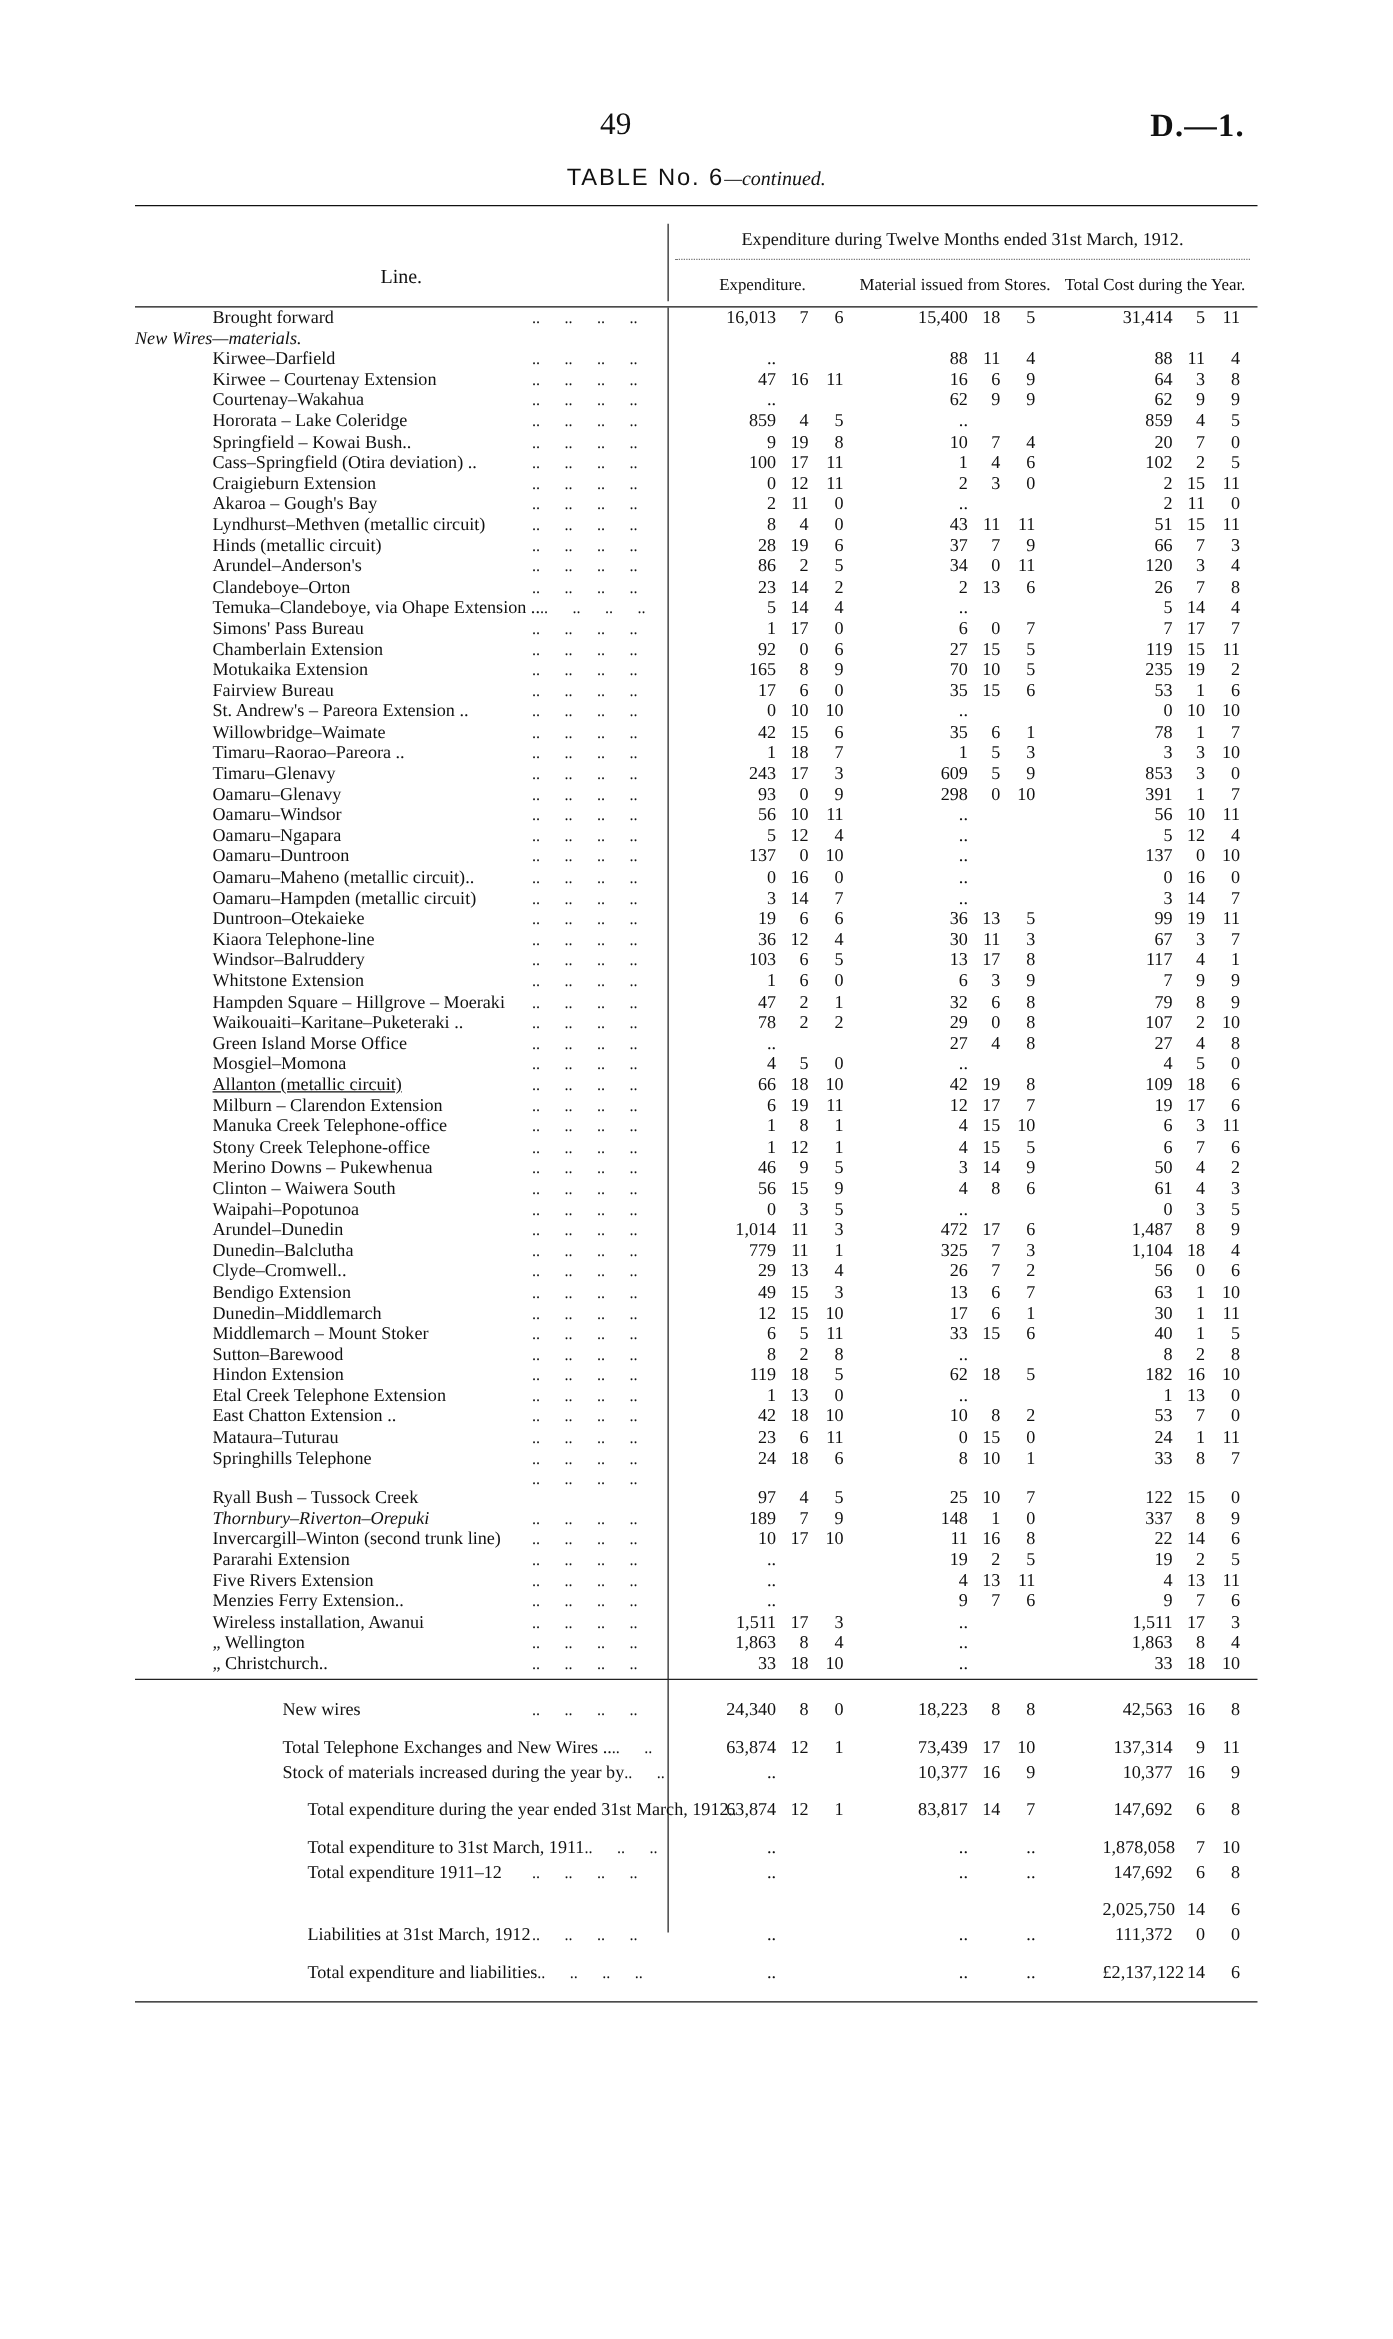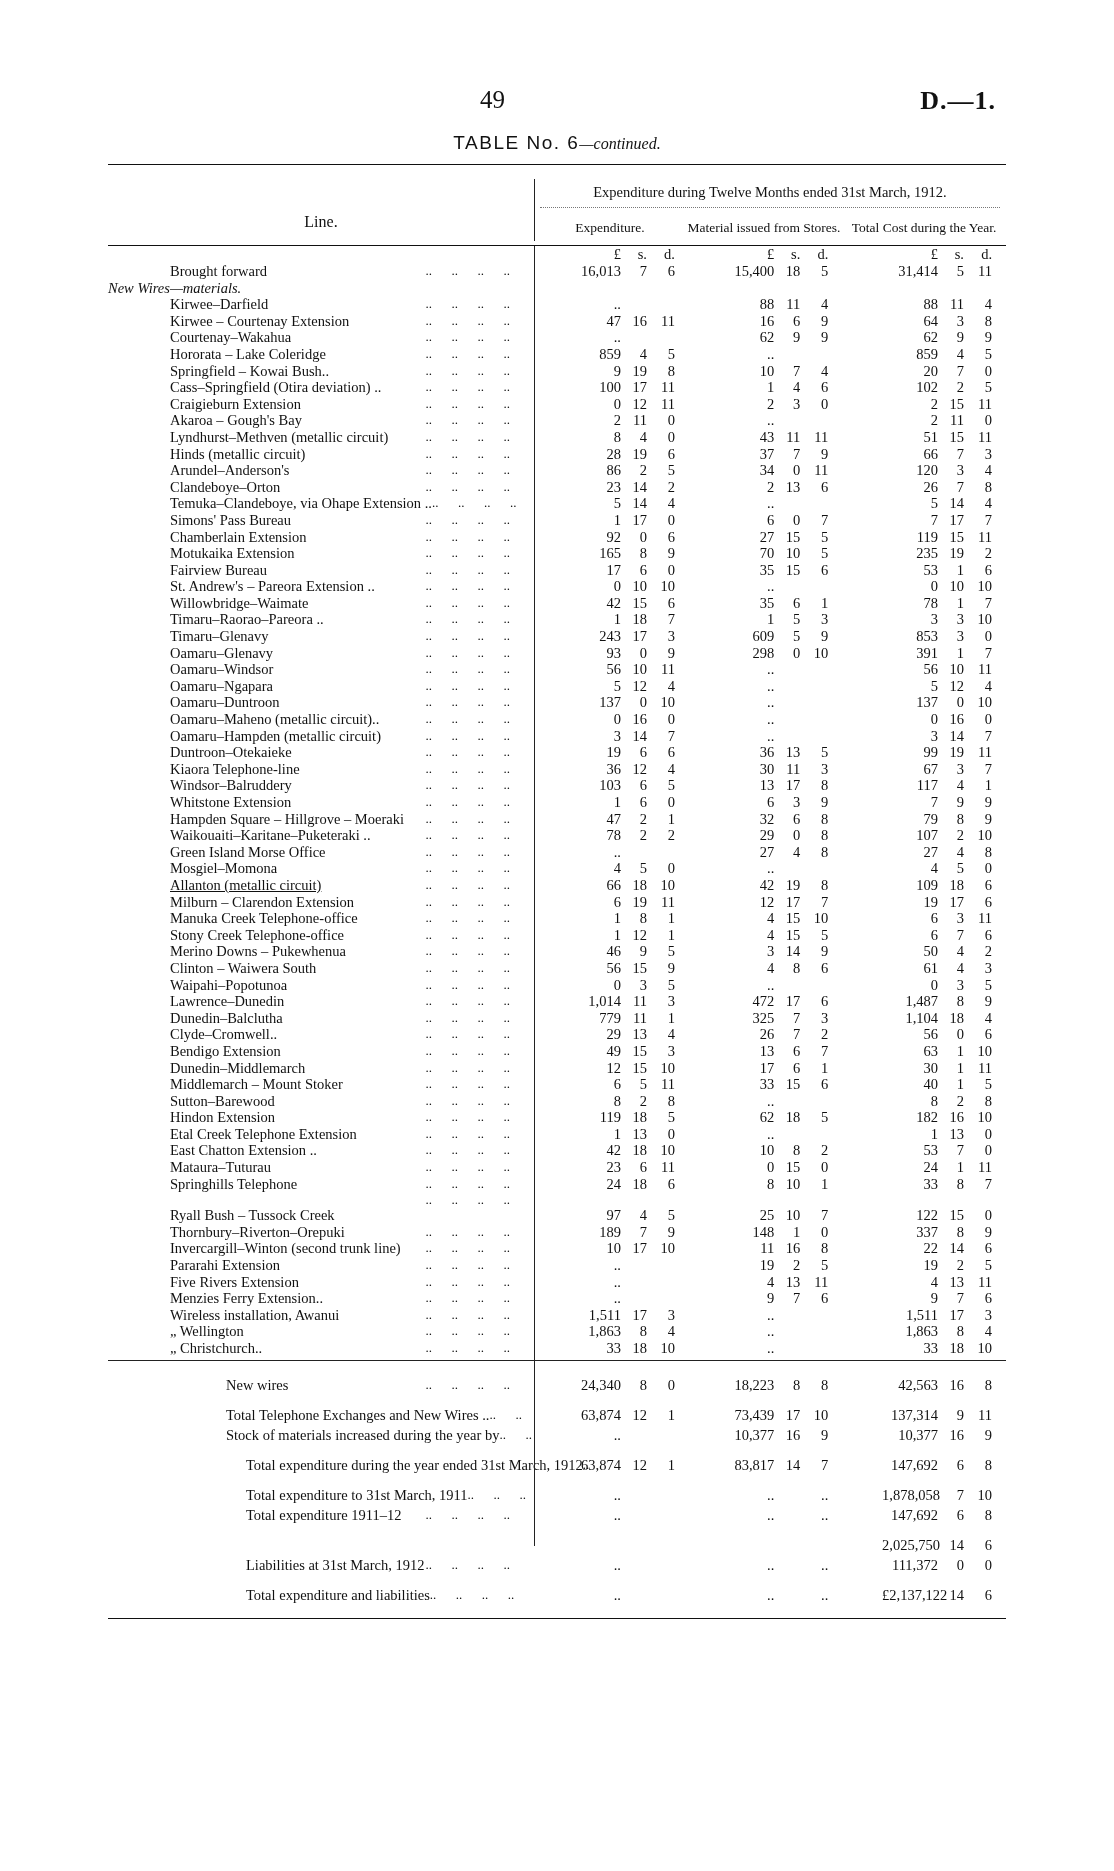--- a/index.html
+++ b/index.html
@@ -208,26 +208,20 @@
   <div class="body-wrap">
     <div class="vline" style="left:426px;top:0;height:1300px;"></div>
     <table class="main">
       <colgroup>
         <col class="colline">
         <col class="c-ex">
         <col class="c-mat">
         <col class="c-tot">
       </colgroup>
       <tbody id="tbody">
-          <tr class="colhdr">
-            <td></td>
-            <td class="money"><span class="m-pounds">£</span><span class="m-s">s.</span><span class="m-d">d.</span></td>
-            <td class="money"><span class="m-pounds">£</span><span class="m-s">s.</span><span class="m-d">d.</span></td>
-            <td class="money"><span class="m-pounds">£</span><span class="m-s">s.</span><span class="m-d">d.</span></td>
-          </tr>
           <tr class="row">
             <td class="lbl">
               <div class="lblinner">
                 <span class="lbltext" style="padding-left: 62px;">Brought forward</span>
                 <span class="dotfill">..&nbsp;&nbsp;&nbsp;&nbsp;&nbsp;&nbsp;..&nbsp;&nbsp;&nbsp;&nbsp;&nbsp;&nbsp;..&nbsp;&nbsp;&nbsp;&nbsp;&nbsp;&nbsp;..&nbsp;&nbsp;&nbsp;&nbsp;&nbsp;&nbsp;</span>
               </div>
             </td>
             <td class="money"><span class="m-pounds">16,013</span><span class="m-s">7</span><span class="m-d">6</span></td>
             <td class="money"><span class="m-pounds">15,400</span><span class="m-s">18</span><span class="m-d">5</span></td>
             <td class="money"><span class="m-pounds">31,414</span><span class="m-s">5</span><span class="m-d">11</span></td>
@@ -701,21 +695,21 @@
                 <span class="dotfill">..&nbsp;&nbsp;&nbsp;&nbsp;&nbsp;&nbsp;..&nbsp;&nbsp;&nbsp;&nbsp;&nbsp;&nbsp;..&nbsp;&nbsp;&nbsp;&nbsp;&nbsp;&nbsp;..&nbsp;&nbsp;&nbsp;&nbsp;&nbsp;&nbsp;</span>
               </div>
             </td>
             <td class="money"><span class="m-pounds">0</span><span class="m-s">3</span><span class="m-d">5</span></td>
             <td class="money"><span class="m-pounds">..</span><span class="m-s"></span><span class="m-d"></span></td>
             <td class="money"><span class="m-pounds">0</span><span class="m-s">3</span><span class="m-d">5</span></td>
           </tr>
           <tr class="row">
             <td class="lbl">
               <div class="lblinner">
-                <span class="lbltext" style="padding-left: 62px;">Lawrence–Dunedin</span>
+                <span class="lbltext" style="padding-left: 62px;">Arundel–Dunedin</span>
                 <span class="dotfill">..&nbsp;&nbsp;&nbsp;&nbsp;&nbsp;&nbsp;..&nbsp;&nbsp;&nbsp;&nbsp;&nbsp;&nbsp;..&nbsp;&nbsp;&nbsp;&nbsp;&nbsp;&nbsp;..&nbsp;&nbsp;&nbsp;&nbsp;&nbsp;&nbsp;</span>
               </div>
             </td>
             <td class="money"><span class="m-pounds">1,014</span><span class="m-s">11</span><span class="m-d">3</span></td>
             <td class="money"><span class="m-pounds">472</span><span class="m-s">17</span><span class="m-d">6</span></td>
             <td class="money"><span class="m-pounds">1,487</span><span class="m-s">8</span><span class="m-d">9</span></td>
           </tr>
           <tr class="row">
             <td class="lbl">
               <div class="lblinner">
@@ -844,21 +838,21 @@
                 <span class="dotfill">..&nbsp;&nbsp;&nbsp;&nbsp;&nbsp;&nbsp;..&nbsp;&nbsp;&nbsp;&nbsp;&nbsp;&nbsp;..&nbsp;&nbsp;&nbsp;&nbsp;&nbsp;&nbsp;..&nbsp;&nbsp;&nbsp;&nbsp;&nbsp;&nbsp;</span>
               </div>
             </td>
             <td class="money"><span class="m-pounds">97</span><span class="m-s">4</span><span class="m-d">5</span></td>
             <td class="money"><span class="m-pounds">25</span><span class="m-s">10</span><span class="m-d">7</span></td>
             <td class="money"><span class="m-pounds">122</span><span class="m-s">15</span><span class="m-d">0</span></td>
           </tr>
           <tr class="row">
             <td class="lbl">
               <div class="lblinner">
-                <span class="lbltext" style="padding-left: 62px;">Thornbury–Riverton–Orepuki</span>
+                <span class="lbltext" style="padding-left: 62px; font-style: italic;">Thornbury–Riverton–Orepuki</span>
                 <span class="dotfill">..&nbsp;&nbsp;&nbsp;&nbsp;&nbsp;&nbsp;..&nbsp;&nbsp;&nbsp;&nbsp;&nbsp;&nbsp;..&nbsp;&nbsp;&nbsp;&nbsp;&nbsp;&nbsp;..&nbsp;&nbsp;&nbsp;&nbsp;&nbsp;&nbsp;</span>
               </div>
             </td>
             <td class="money"><span class="m-pounds">189</span><span class="m-s">7</span><span class="m-d">9</span></td>
             <td class="money"><span class="m-pounds">148</span><span class="m-s">1</span><span class="m-d">0</span></td>
             <td class="money"><span class="m-pounds">337</span><span class="m-s">8</span><span class="m-d">9</span></td>
           </tr>
           <tr class="row">
             <td class="lbl">
               <div class="lblinner">

